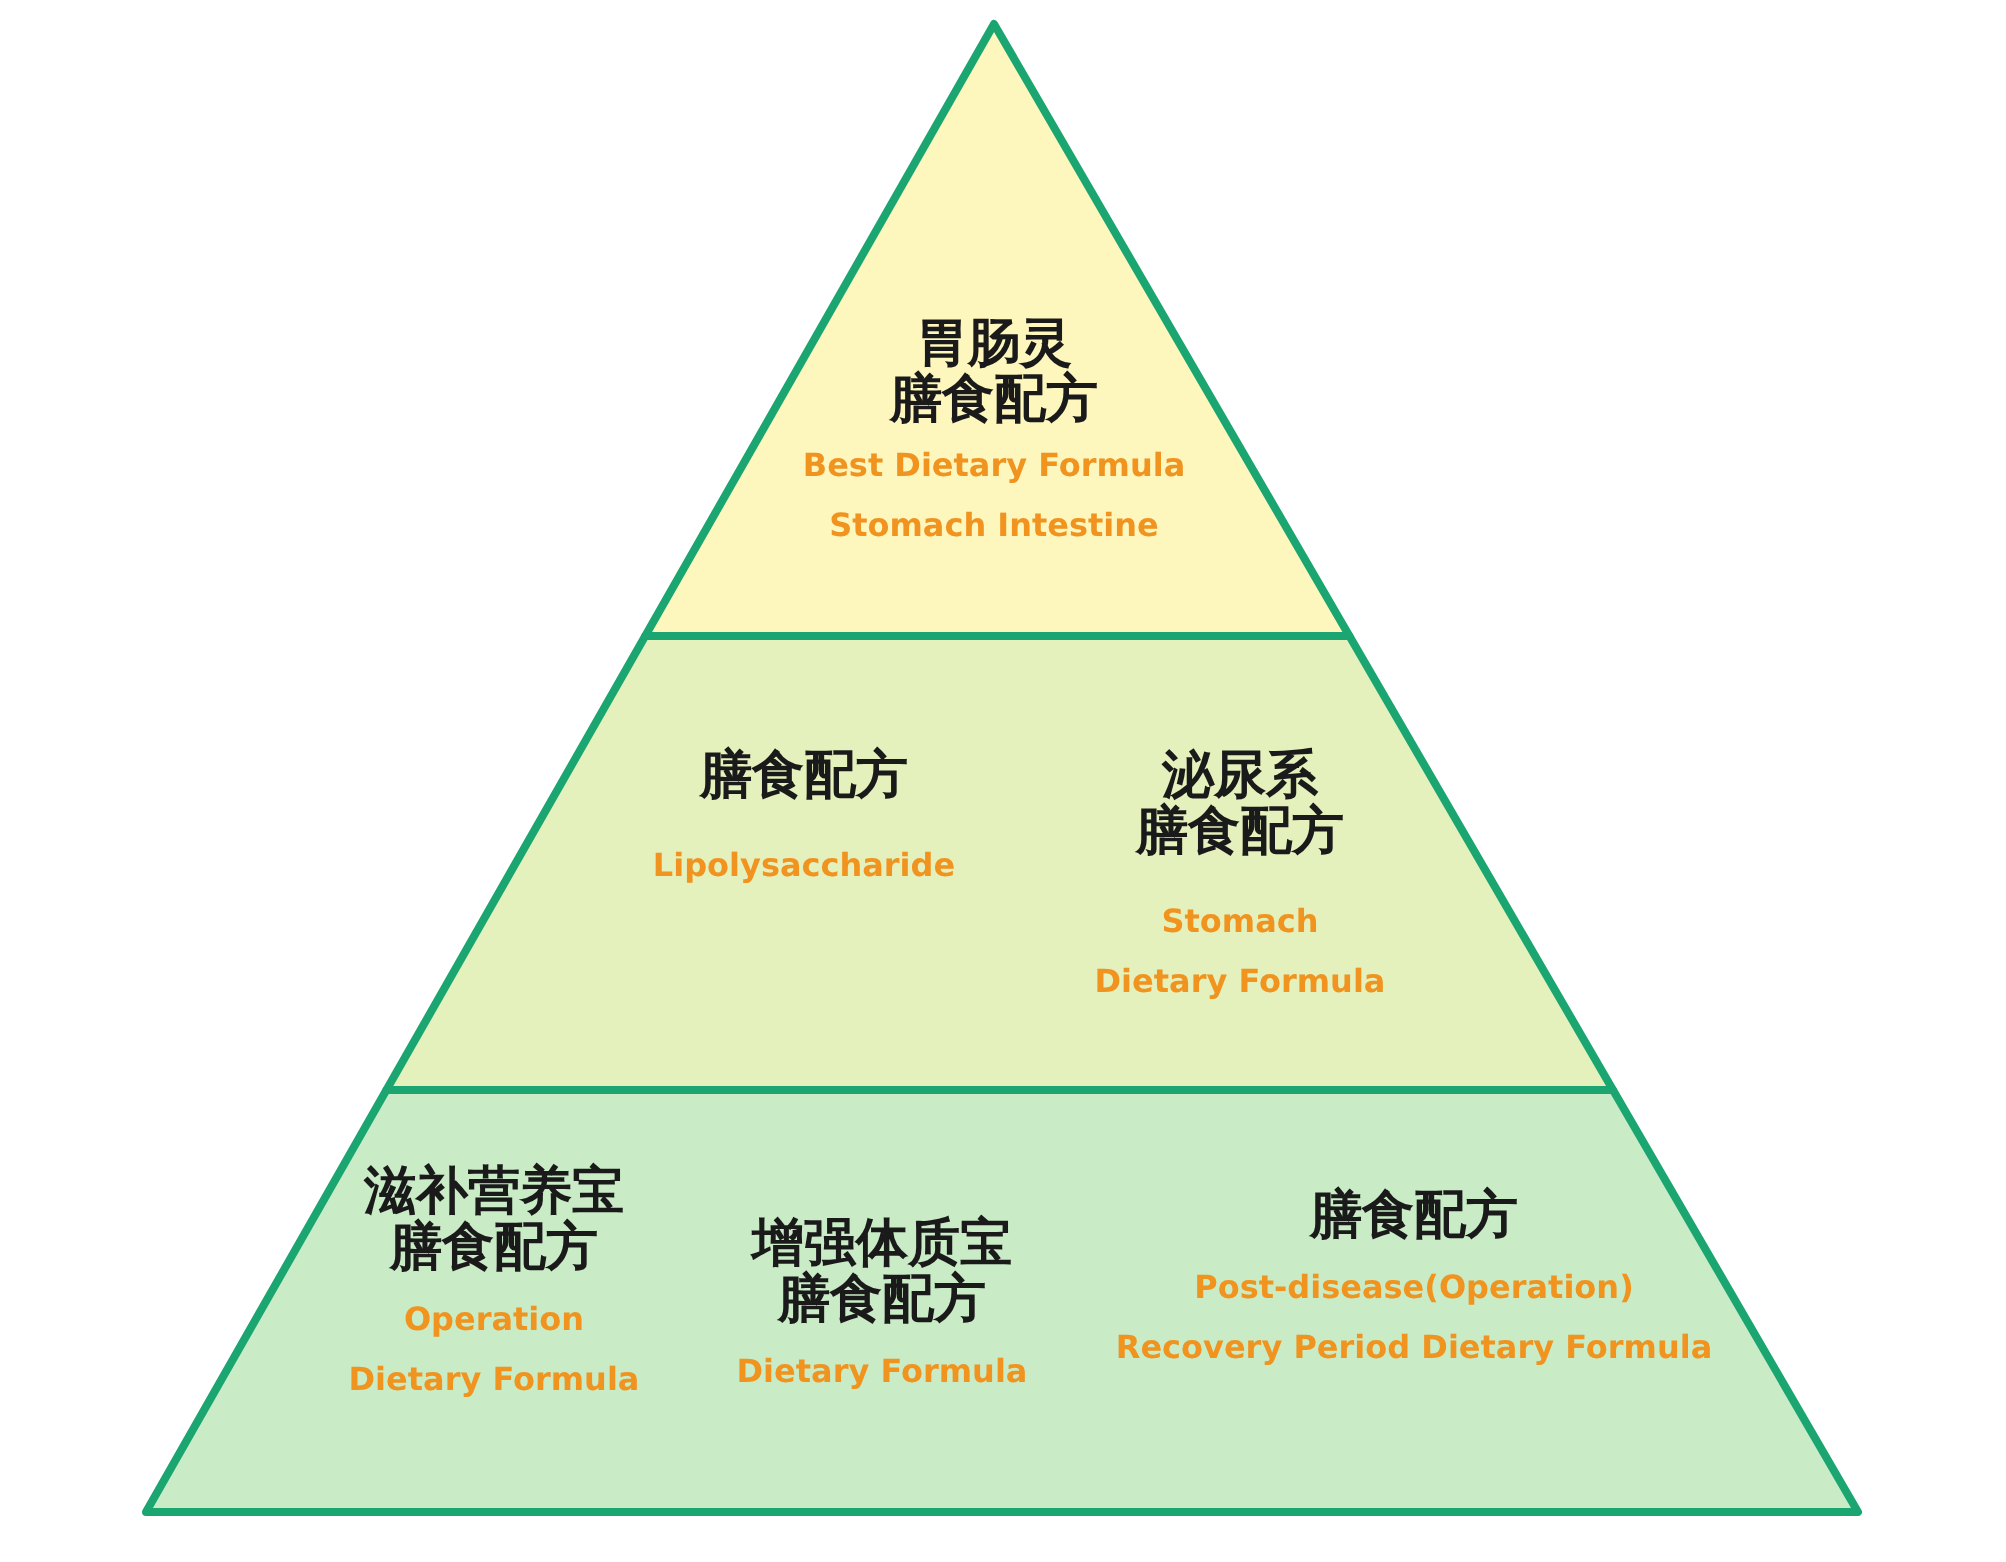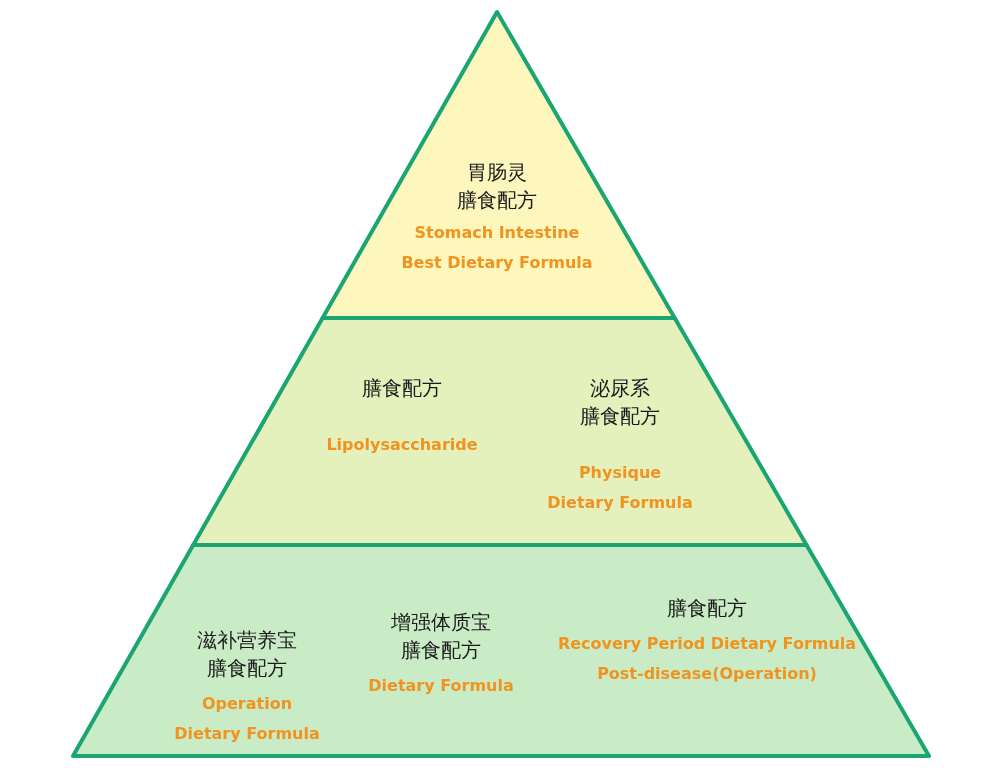--- a/index.html
+++ b/index.html
@@ -23,38 +23,38 @@
     height: 781px;
   }
   .block {
     position: absolute;
     transform: translateX(-50%);
     text-align: center;
   }
   .block span { display: block; white-space: nowrap; }
   .zh {
     color: var(--zh-color, #1a1a1a);
-    font-weight: 400;
-    font-size: 20px;
+    font-weight: 700;
+    font-size: 26px;
     line-height: 28px;
   }
   .en {
     color: var(--en-color, #f0931f);
     font-weight: 700;
     font-size: 16px;
     line-height: 30px;
   }
   
   .blk-top        { left: 497px; top: 158px; }
   .blk-top  .en   { margin-top: 4px; }
   .blk-mid-1      { left: 402px; top: 374px; }
   .blk-mid-2      { left: 620px; top: 374px; text-align: center; }
   .blk-mid-1 .en,
-  .blk-mid-2 .en  { margin-top: 28px; }
-  .blk-bot-1      { left: 247px; top: 626px; }
+  .blk-mid-2 .en  { margin-top: 16px; }
+  .blk-bot-1      { left: 247px; top: 582px; }
   .blk-bot-2      { left: 441px; top: 608px; }
   .blk-bot-3      { left: 707px; top: 594px; }
   .blk-bot-1 .en,
   .blk-bot-2 .en,
   .blk-bot-3 .en  { margin-top: 7px; }
 </style>
 </head>
 <body>
 
 <div class="stage">
@@ -67,41 +67,41 @@
 
     <polygon points="497,12 674.7,318 322.6,318" stroke-width="4" stroke-linejoin="round" fill="#fdf6bd" stroke="#1aa571"></polygon>
   </svg>
 
   <div class="block blk-top">
     <div class="zh">
       <span>胃肠灵</span>
       <span>膳食配方</span>
     </div>
     <div class="en">
+      <span>Best Dietary Formula</span>
       <span>Stomach Intestine</span>
-      <span>Best Dietary Formula</span>
     </div>
   </div>
 
   <div class="block blk-mid-1">
     <div class="zh">
       <span>膳食配方</span>
     </div>
     <div class="en">
       <span>Lipolysaccharide</span>
     </div>
   </div>
 
   <div class="block blk-mid-2">
     <div class="zh">
       <span>泌尿系</span>
       <span>膳食配方</span>
     </div>
     <div class="en">
-      <span>Physique</span>
+      <span>Stomach</span>
       <span>Dietary Formula</span>
     </div>
   </div>
 
   <div class="block blk-bot-1">
     <div class="zh">
       <span>滋补营养宝</span>
       <span>膳食配方</span>
     </div>
     <div class="en">
@@ -118,18 +118,18 @@
     <div class="en">
       <span>Dietary Formula</span>
     </div>
   </div>
 
   <div class="block blk-bot-3">
     <div class="zh">
       <span>膳食配方</span>
     </div>
     <div class="en">
+      <span>Post-disease(Operation)</span>
       <span>Recovery Period Dietary Formula</span>
-      <span>Post-disease(Operation)</span>
     </div>
   </div>
 
 </div>
 
 </body></html>

